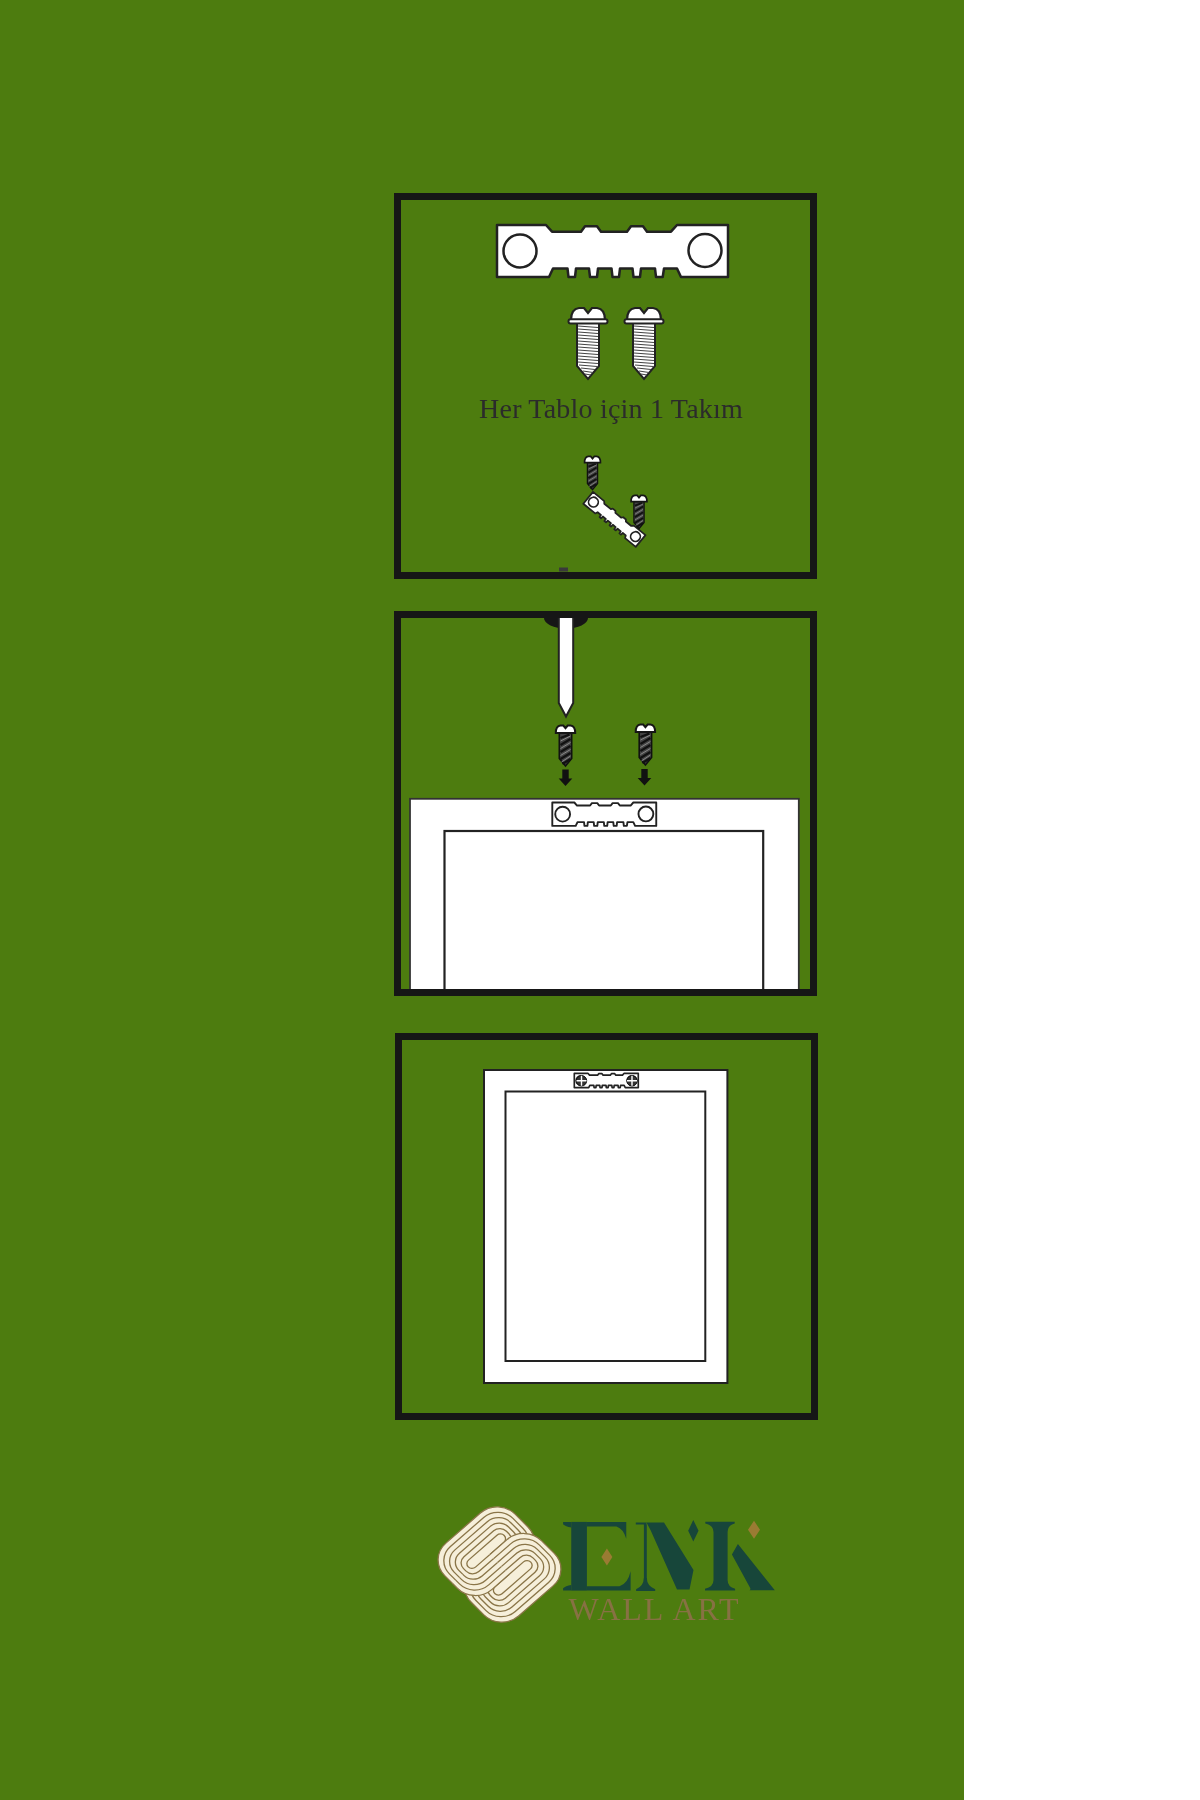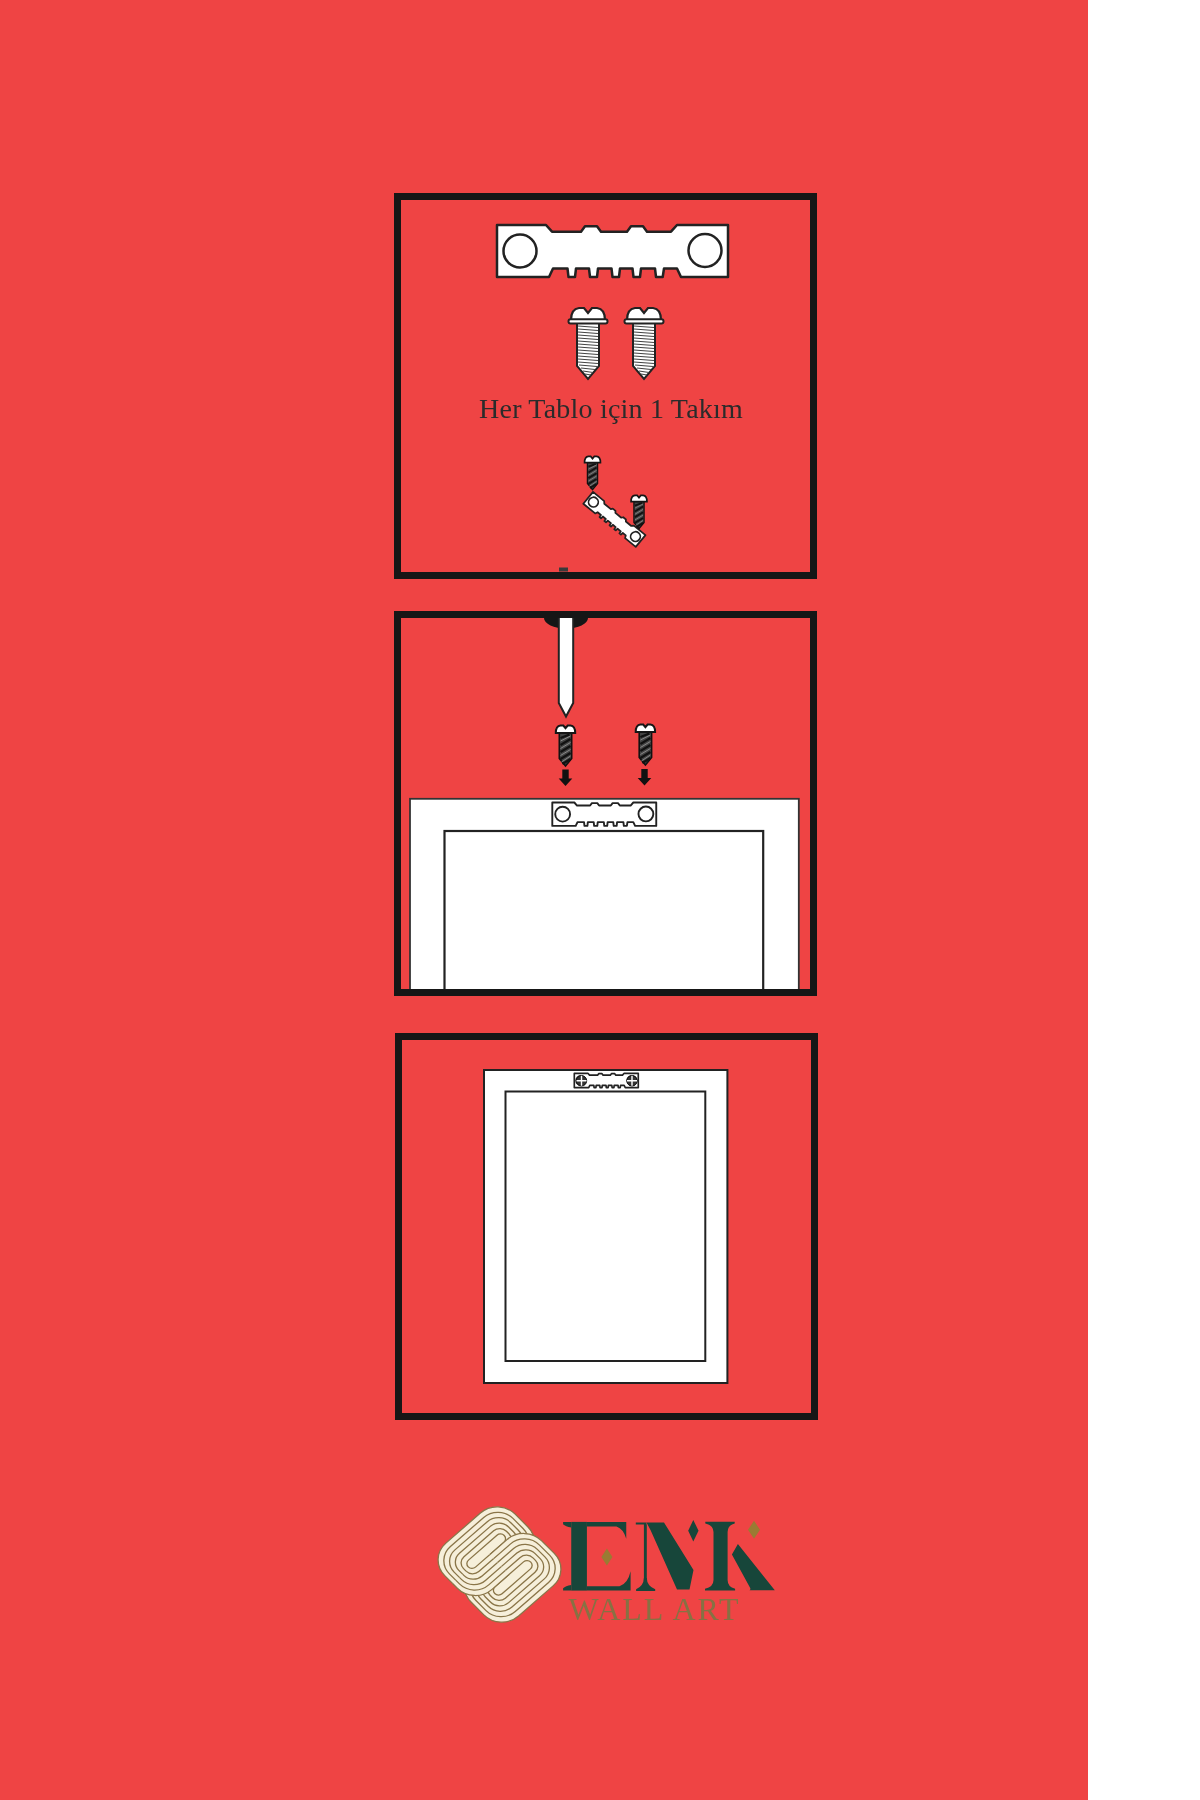--- a/index.html
+++ b/index.html
@@ -1,16 +1,16 @@
 <!DOCTYPE html>
 <html><head>
 <meta charset="utf-8">
 <style>
   html,body{margin:0;padding:0;background:#ffffff;}
-  #page{position:relative;width:1088px;height:1800px;background:#ef4444;overflow:hidden;
+  #page{position:relative;width:964px;height:1800px;background:#4d7c0f;overflow:hidden;
         font-family:"Liberation Serif", serif;}
 </style>
 </head>
 <body>
 <div id="page">
 <svg width="1200" height="1800" viewBox="0 0 1200 1800">
 <defs>
 
   <g id="hanger">
     <path d="M 0 0 L 49 0 L 55 6.7 L 84 6.7 L 88 1.3 L 100 1.3 L 104 6.7 L 130 6.7 L 134 1.3 L 146 1.3 L 150 6.7 L 174 6.7 L 180 0 L 231 0

